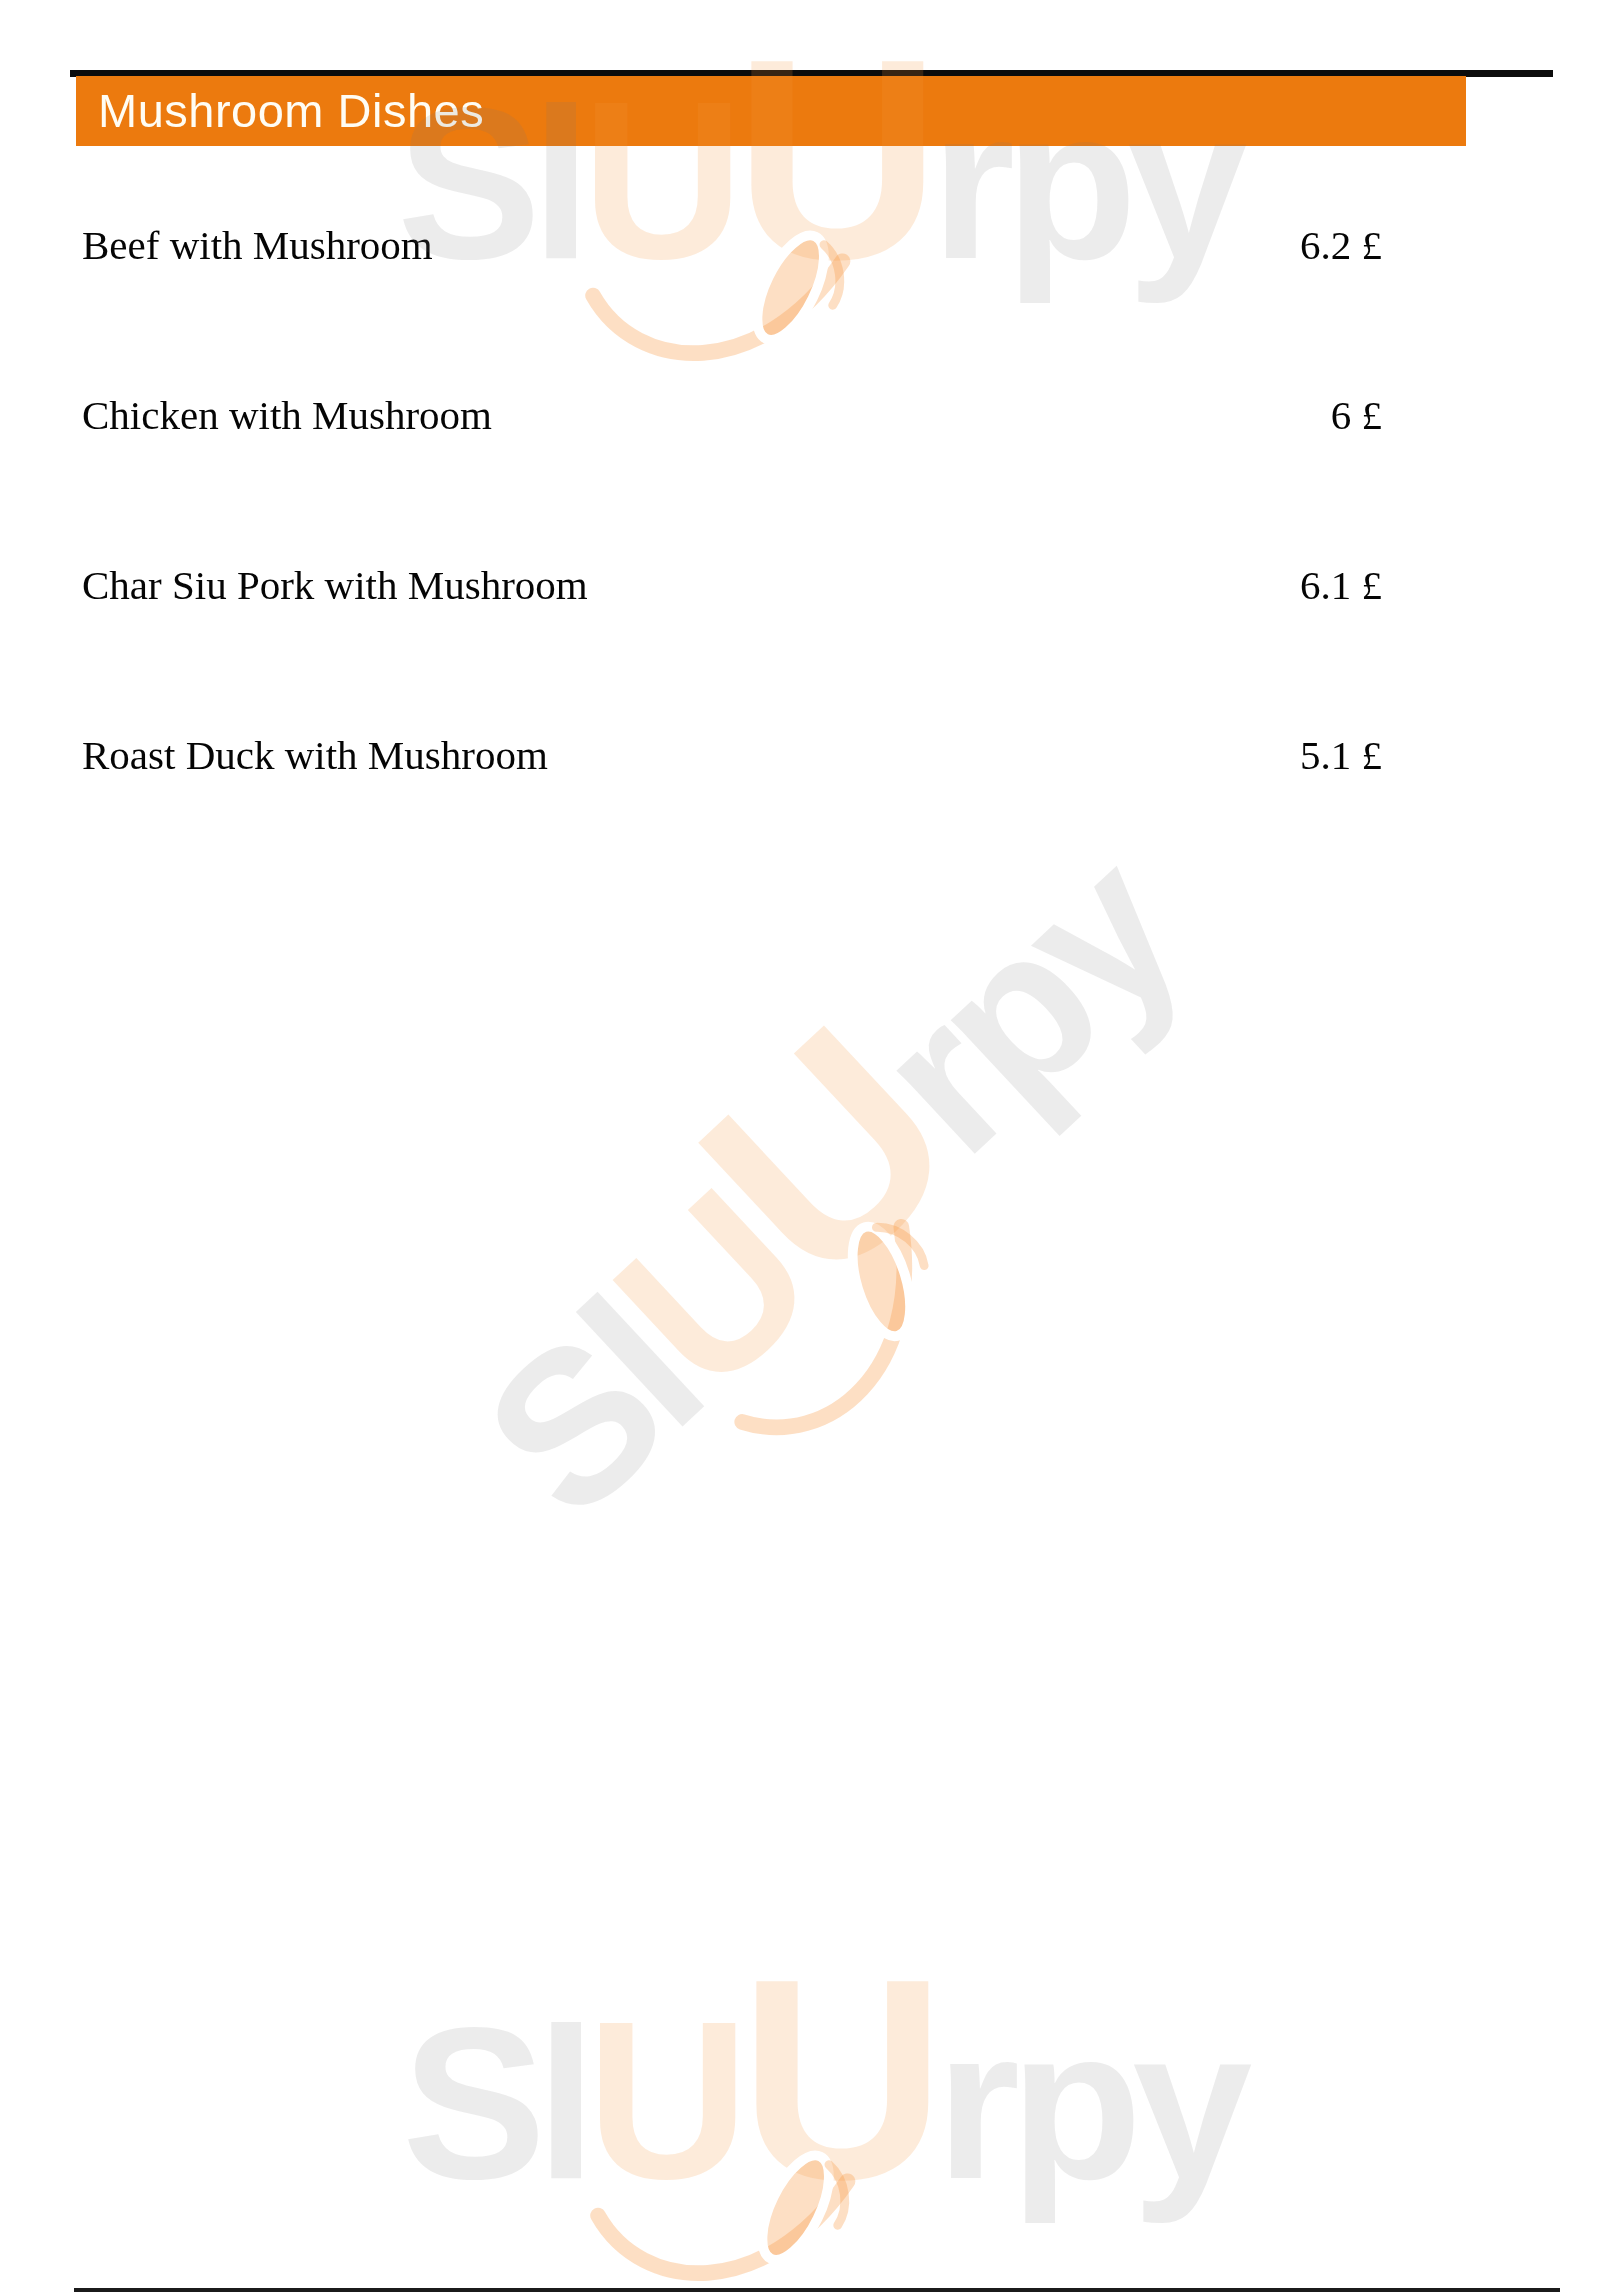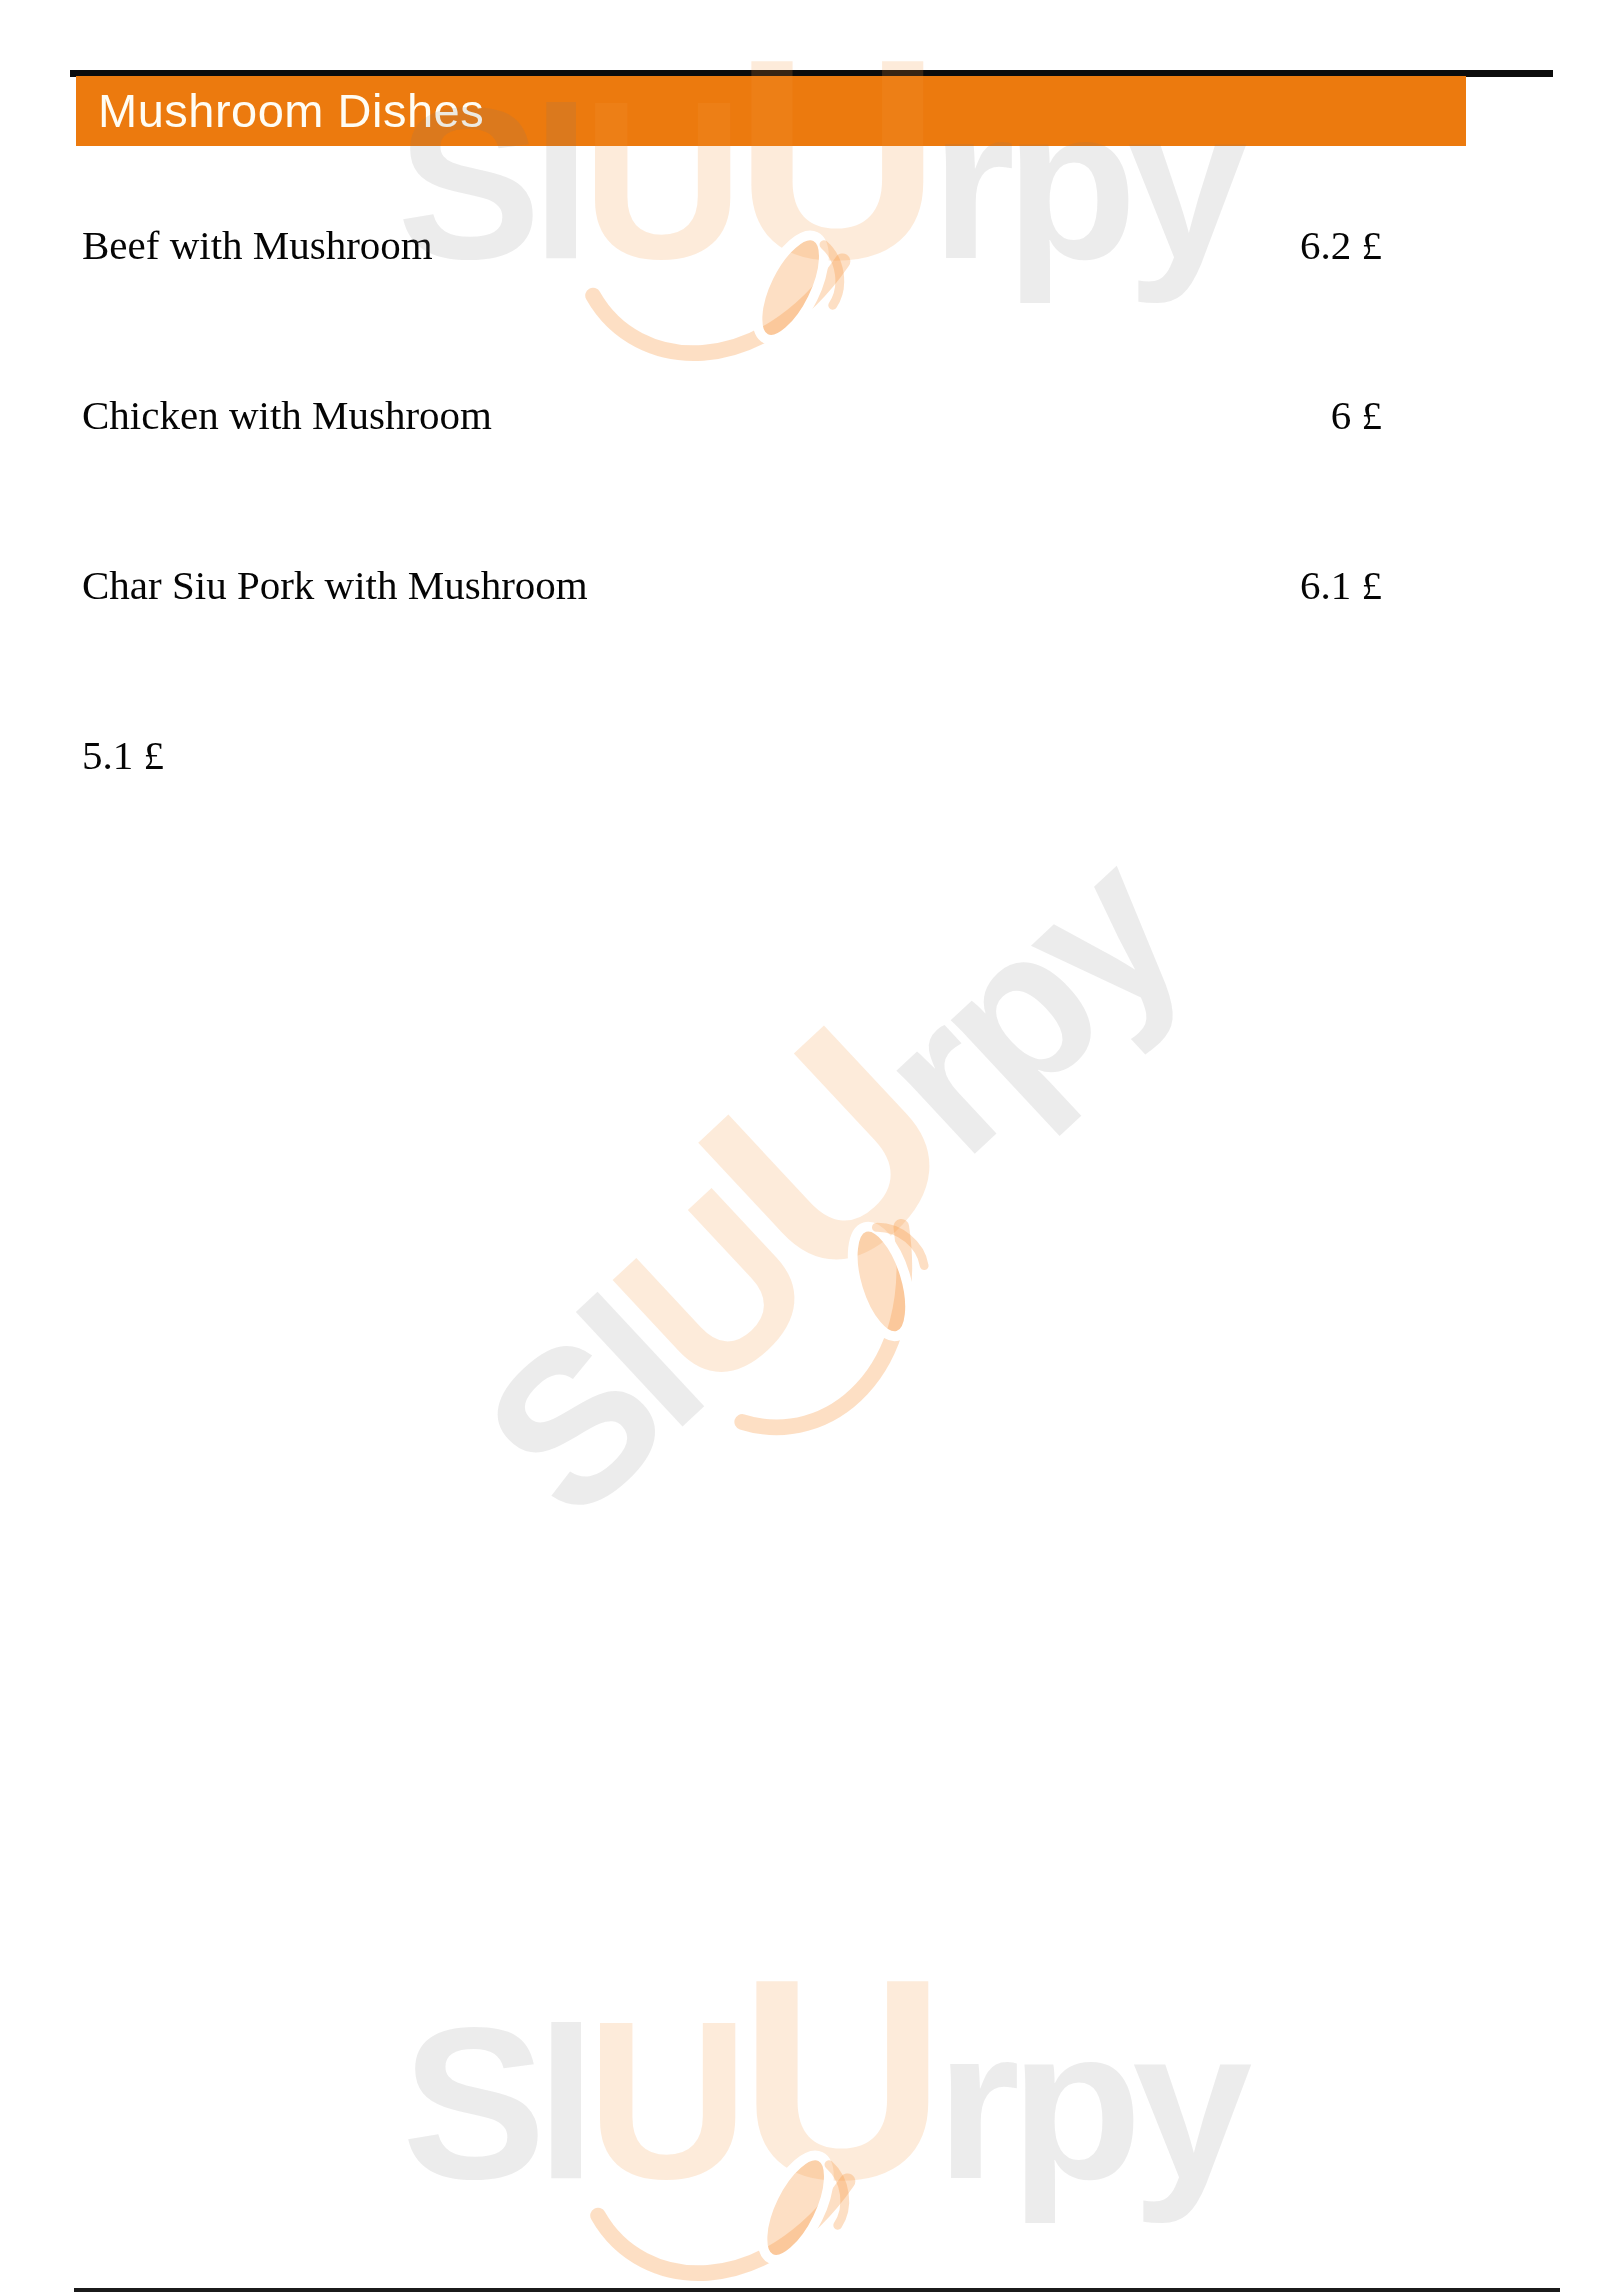--- a/index.html
+++ b/index.html
@@ -109,20 +109,21 @@
     </div>
     <div class="menu-row">
       <span class="dish-name">Chicken with Mushroom</span>
       <span class="dish-price">6 £</span>
     </div>
     <div class="menu-row">
       <span class="dish-name">Char Siu Pork with Mushroom</span>
       <span class="dish-price">6.1 £</span>
     </div>
     <div class="menu-row">
+      <span class="dish-name">Roast Duck with Mushroom</span>
       <span class="dish-price">5.1 £</span>
     </div>
   </div>
 
   <div class="bottom-rule"></div>
 
 </div>
 
 
 </body></html>

